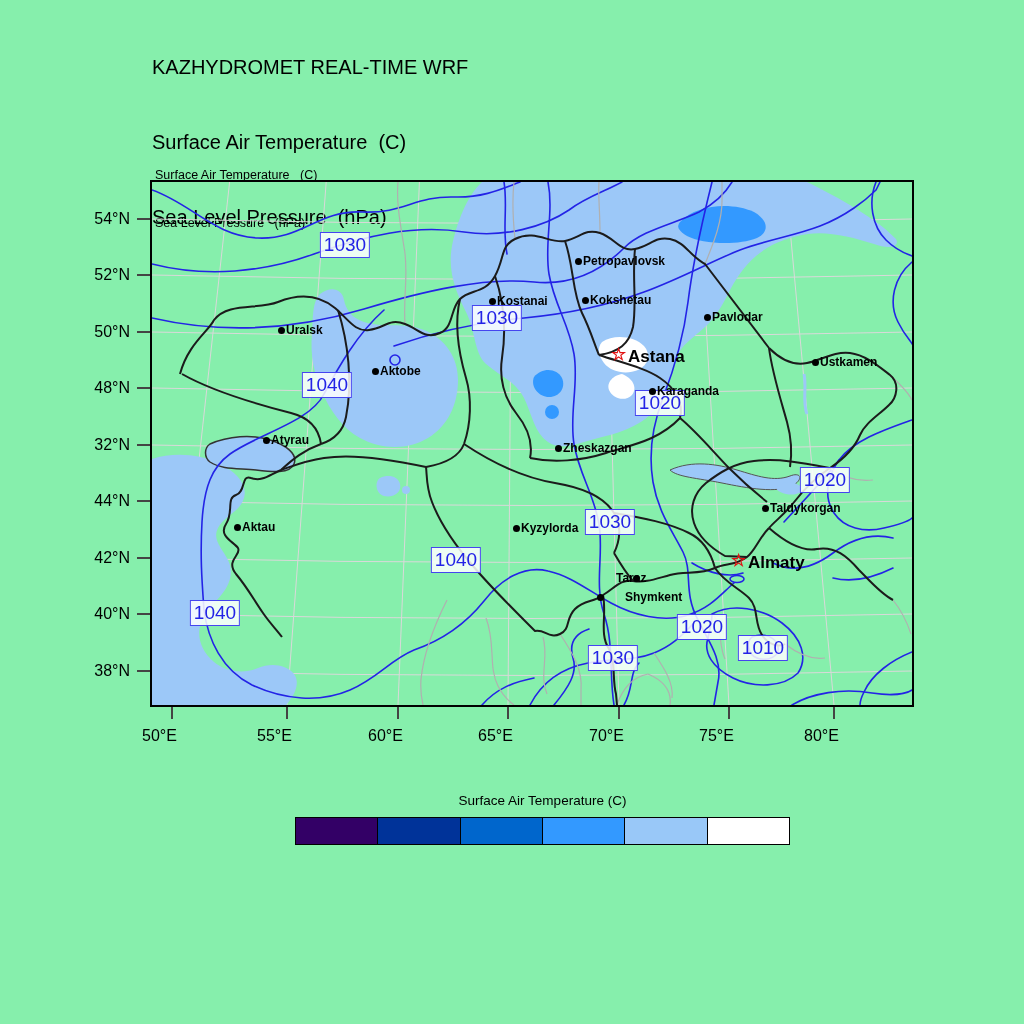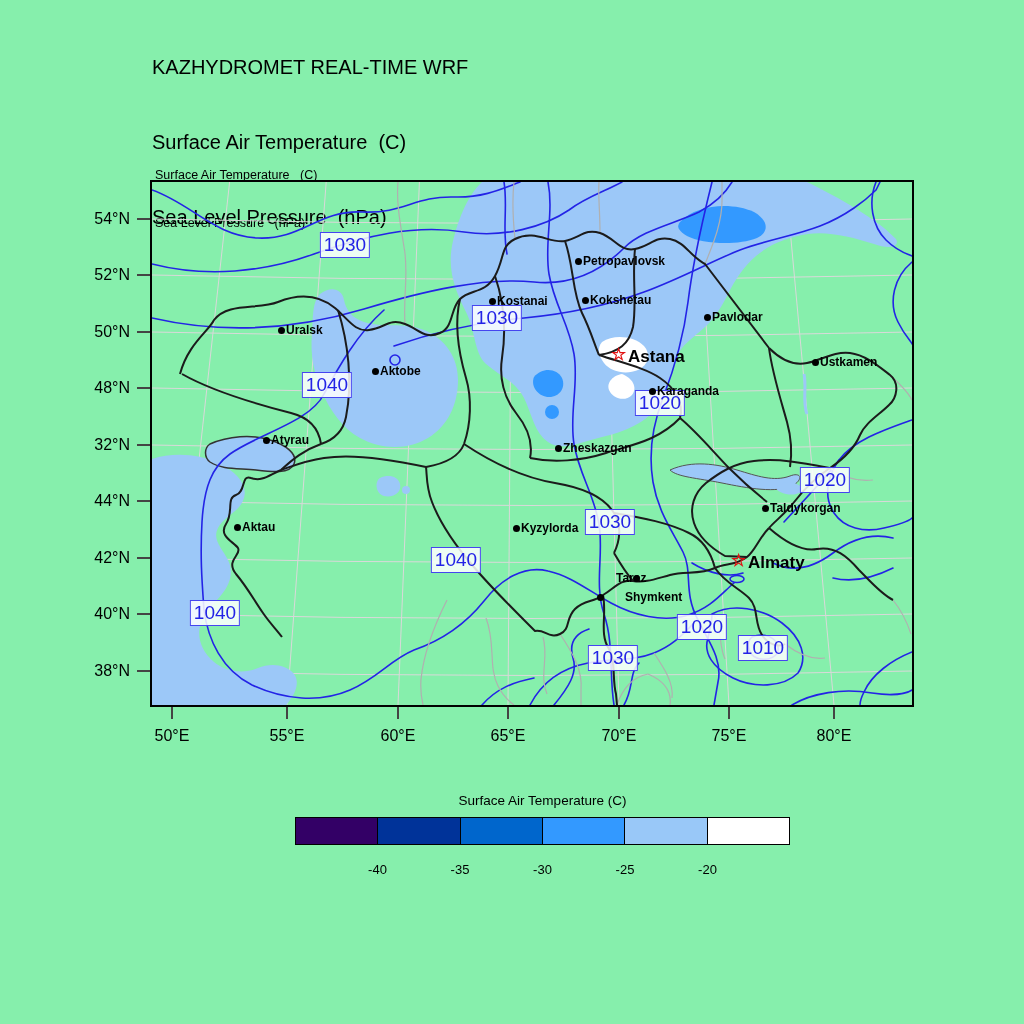--- a/index.html
+++ b/index.html
@@ -7,21 +7,21 @@
           font-family:"Liberation Sans",sans-serif;color:#000;}
   .title-block{position:absolute;left:152px;top:5px;font-size:20px;line-height:25px;white-space:pre;}
   .init-block{position:absolute;right:86px;top:61px;text-align:right;font-size:12.5px;line-height:15px;}
   .caption-block{position:absolute;left:155px;top:135px;font-size:12.5px;line-height:16px;white-space:pre;}
   #map-frame{position:absolute;left:150px;top:180px;width:764px;height:527px;border:2px solid #000;box-sizing:border-box;}
   #map-frame svg{position:absolute;left:0;top:0;width:760px;height:523px;}
   #map-overlay{position:absolute;left:0;top:0;width:760px;height:523px;}
   .lat-tick{position:absolute;left:137px;width:14px;height:2px;background:#444;}
   .lat-label{position:absolute;left:70px;width:60px;text-align:right;font-size:16px;}
   .lon-tick{position:absolute;top:707px;width:2px;height:12px;background:#444;}
-  .lon-label{position:absolute;top:727px;width:60px;text-align:center;font-size:16px;}
+  .lon-label{position:absolute;top:727px;width:60px;font-size:16px;}
   .city{position:absolute;}
   .city-dot{position:absolute;width:7px;height:7px;border-radius:50%;background:#000;}
   .city-star{position:absolute;color:#e11212;font-size:17px;font-weight:bold;line-height:17px;}
   .city-label{position:absolute;font-size:12px;white-space:nowrap;color:#000;font-weight:bold;}
   .city-label.capital{font-weight:bold;font-size:17px;}
   .p-label{position:absolute;transform:translate(-50%,-50%);font-size:19px;line-height:16px;
            color:#2323e6;background:rgba(255,255,255,.85);border:1.5px solid #4545ef;padding:4px 3px;}
   #cb-title{position:absolute;left:295px;top:793px;width:495px;text-align:center;font-size:13.5px;}
   #colorbar{position:absolute;left:295px;top:817px;width:495px;height:28px;display:flex;}
   .cb-seg{flex:1;border:1px solid #000;margin-left:-1px;}
@@ -281,21 +281,14 @@
 
   <div id="cb-title">Surface Air Temperature (C)</div>
   <div id="colorbar">
       <div class="cb-seg" style="background: rgb(51, 0, 102);"></div>
       <div class="cb-seg" style="background: rgb(0, 51, 153);"></div>
       <div class="cb-seg" style="background: rgb(0, 102, 204);"></div>
       <div class="cb-seg" style="background: rgb(51, 153, 255);"></div>
       <div class="cb-seg" style="background: rgb(153, 200, 248);"></div>
       <div class="cb-seg" style="background: rgb(255, 255, 255);"></div>
     </div>
-  <div id="cb-ticks">
-      <div class="cb-tick" style="left: 82.5px;">-40</div>
-      <div class="cb-tick" style="left: 165px;">-35</div>
-      <div class="cb-tick" style="left: 247.5px;">-30</div>
-      <div class="cb-tick" style="left: 330px;">-25</div>
-      <div class="cb-tick" style="left: 412.5px;">-20</div>
-    </div>
 
 </div>
 
 </body></html>

